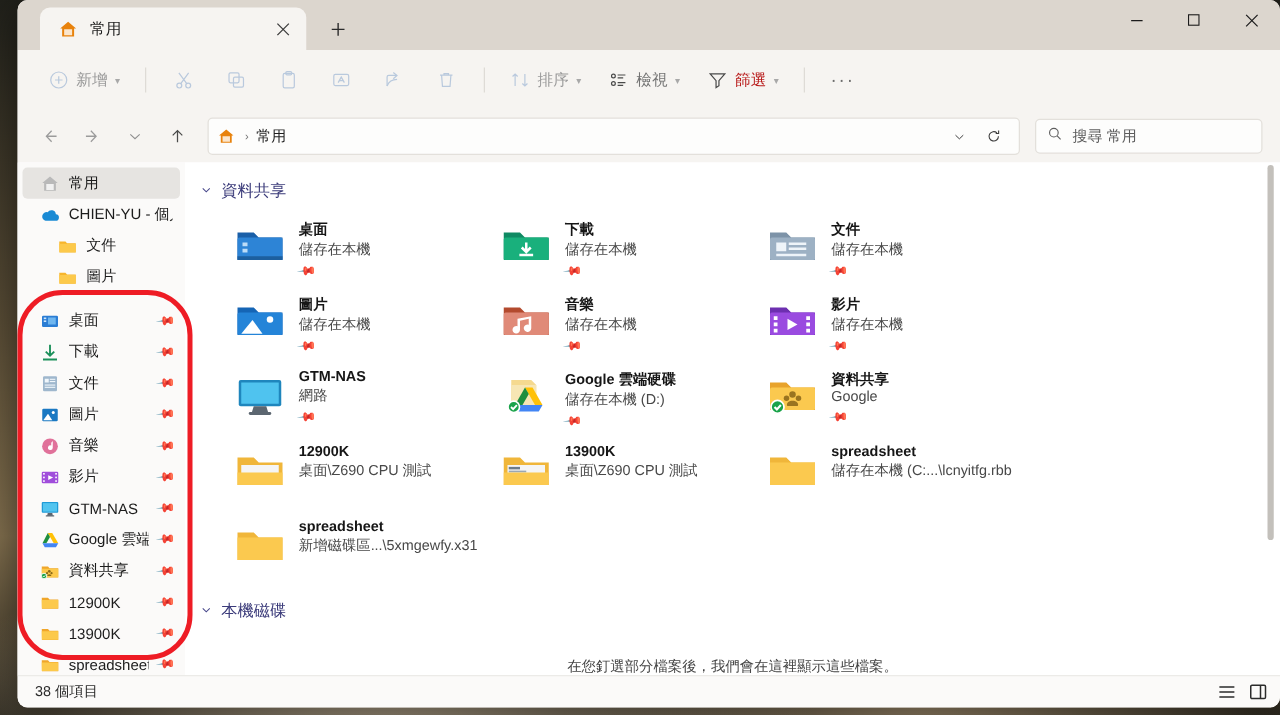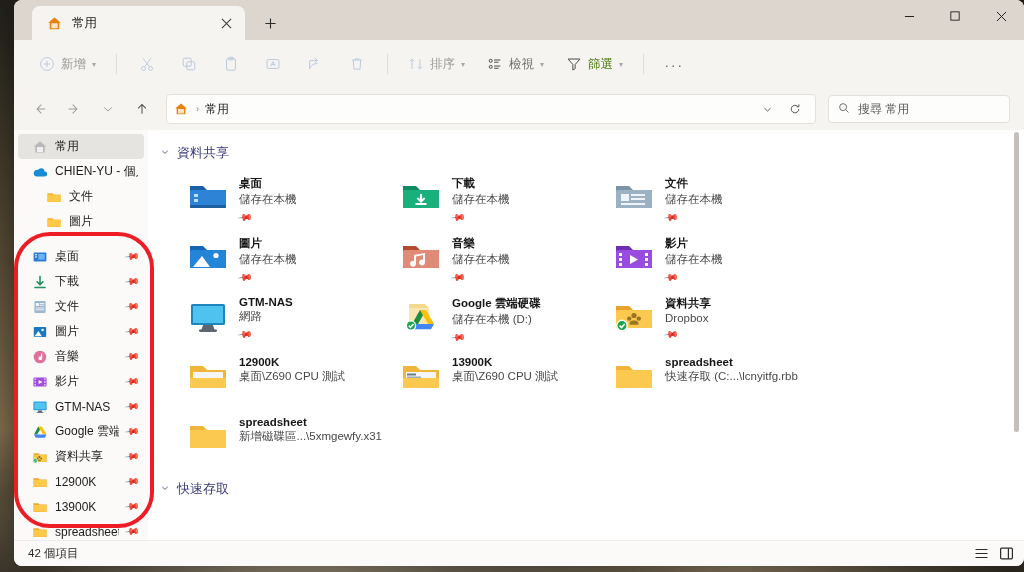--- a/index.html
+++ b/index.html
@@ -249,21 +249,21 @@
           <circle cx="4.2" cy="12.2" r="1.7"></circle>
           <path d="M8 4.5h7M8 7h5M8 11.3h7M8 13.8h5"></path>
         </svg>
       <span style="color:#737373">檢視</span>
       <span class="chev">▾</span>
     </div>
     <div class="cbtn">
       <svg viewBox="0 0 18 18" width="16" height="16" fill="none" stroke="#4a4a4a" stroke-width="1.1">
           <path d="M2.4 3.4h13.2L10.3 9.6v4.6l-2.6 1.6V9.6z"></path>
         </svg>
-      <span style="color:#4d7c0f">篩選</span>
+      <span style="color:#b91c1c">篩選</span>
       <span class="chev">▾</span>
     </div>
     <div class="cb-sep"></div>
     <div class="cbtn icon-only">
       <span class="dots">···</span>
     </div>
   </div>
 
   <div class="addrbar">
     <div class="navbtn back">
@@ -678,21 +678,21 @@
                 <circle cx="20" cy="19.5" r="2.6" fill="#9a7420"></circle>
                 <circle cx="15.2" cy="22.6" r="2.2" fill="#9a7420"></circle>
                 <circle cx="24.8" cy="22.6" r="2.2" fill="#9a7420"></circle>
                 <path d="M20 24.5c3.4 0 5.2 2.2 4.2 4.2H15.8c-1-2 .8-4.2 4.2-4.2z" fill="#9a7420"></path>
                 <circle cx="8" cy="29.5" r="5.2" fill="#1aa34a" stroke="#fff" stroke-width="1.4"></circle>
                 <path d="M5.6 29.6 7.5 31.5l3.2-3.5" stroke="#fff" stroke-width="1.7" fill="none"></path>
               </svg>
           </span>
           <span class="card-txt">
             <div class="card-name">資料共享</div>
-            <div class="card-sub">Dropbox</div>
+            <div class="card-sub">Google</div>
             <span class="card-pin">📌</span>
           </span>
         </div>
 
         <div class="card">
           <span class="card-ico">
             <svg viewBox="0 0 40 40" width="40" height="40">
                 <path d="M2 10h13l4 4h19v18H2z" fill="#f0b63a"></path>
                 <rect x="5" y="16" width="30" height="9" fill="#f5f5f5"></rect>
                 <path d="M2 22h36v10H2z" fill="#fbc94f"></path>
@@ -722,21 +722,21 @@
 
         <div class="card">
           <span class="card-ico">
             <svg viewBox="0 0 40 40" width="40" height="40">
                 <path d="M2 10h13l4 4h19v18H2z" fill="#f0b63a"></path>
                 <path d="M2 14h36v18H2z" fill="#fbc94f"></path>
               </svg>
           </span>
           <span class="card-txt">
             <div class="card-name">spreadsheet</div>
-            <div class="card-sub">快速存取 (C:...\lcnyitfg.rbb</div>
+            <div class="card-sub">儲存在本機 (C:...\lcnyitfg.rbb</div>
           </span>
         </div>
 
         <div class="card">
           <span class="card-ico">
             <svg viewBox="0 0 40 40" width="40" height="40">
                 <path d="M2 10h13l4 4h19v18H2z" fill="#f0b63a"></path>
                 <path d="M2 14h36v18H2z" fill="#fbc94f"></path>
               </svg>
           </span>
@@ -746,31 +746,32 @@
           </span>
         </div>
       </div>
 
       <div class="section-head" style="padding-top:10px">
         <span class="caret">
           <svg viewBox="0 0 16 16" width="10" height="10" fill="none" stroke="#4a4a8c" stroke-width="1.4">
               <path d="M3.5 6 8 10.3 12.5 6"></path>
             </svg>
         </span>
-        <span>快速存取</span>
-      </div>
+        <span>本機磁碟</span>
+      </div>
+      <div class="fav-empty">在您釘選部分檔案後，我們會在這裡顯示這些檔案。</div>
 
       <div class="vscroll">
         <div class="vthumb"></div>
       </div>
     </div>
   </div>
 
   <div class="statusbar">
-    <span class="status-text">42 個項目</span>
+    <span class="status-text">38 個項目</span>
     <span class="status-right">
       <span class="vw">
         <svg viewBox="0 0 15 15" width="15" height="15" fill="none" stroke="#2b2b2b" stroke-width="1.2">
             <path d="M1.5 3.5h12M1.5 7.5h12M1.5 11.5h12"></path>
           </svg>
       </span>
       <span class="vw">
         <svg viewBox="0 0 15 15" width="15" height="15" fill="none" stroke="#2b2b2b" stroke-width="1.2">
             <rect x="1.6" y="2.2" width="11.8" height="10.6" rx="1"></rect>
             <path d="M9.4 2.2v10.6"></path>

